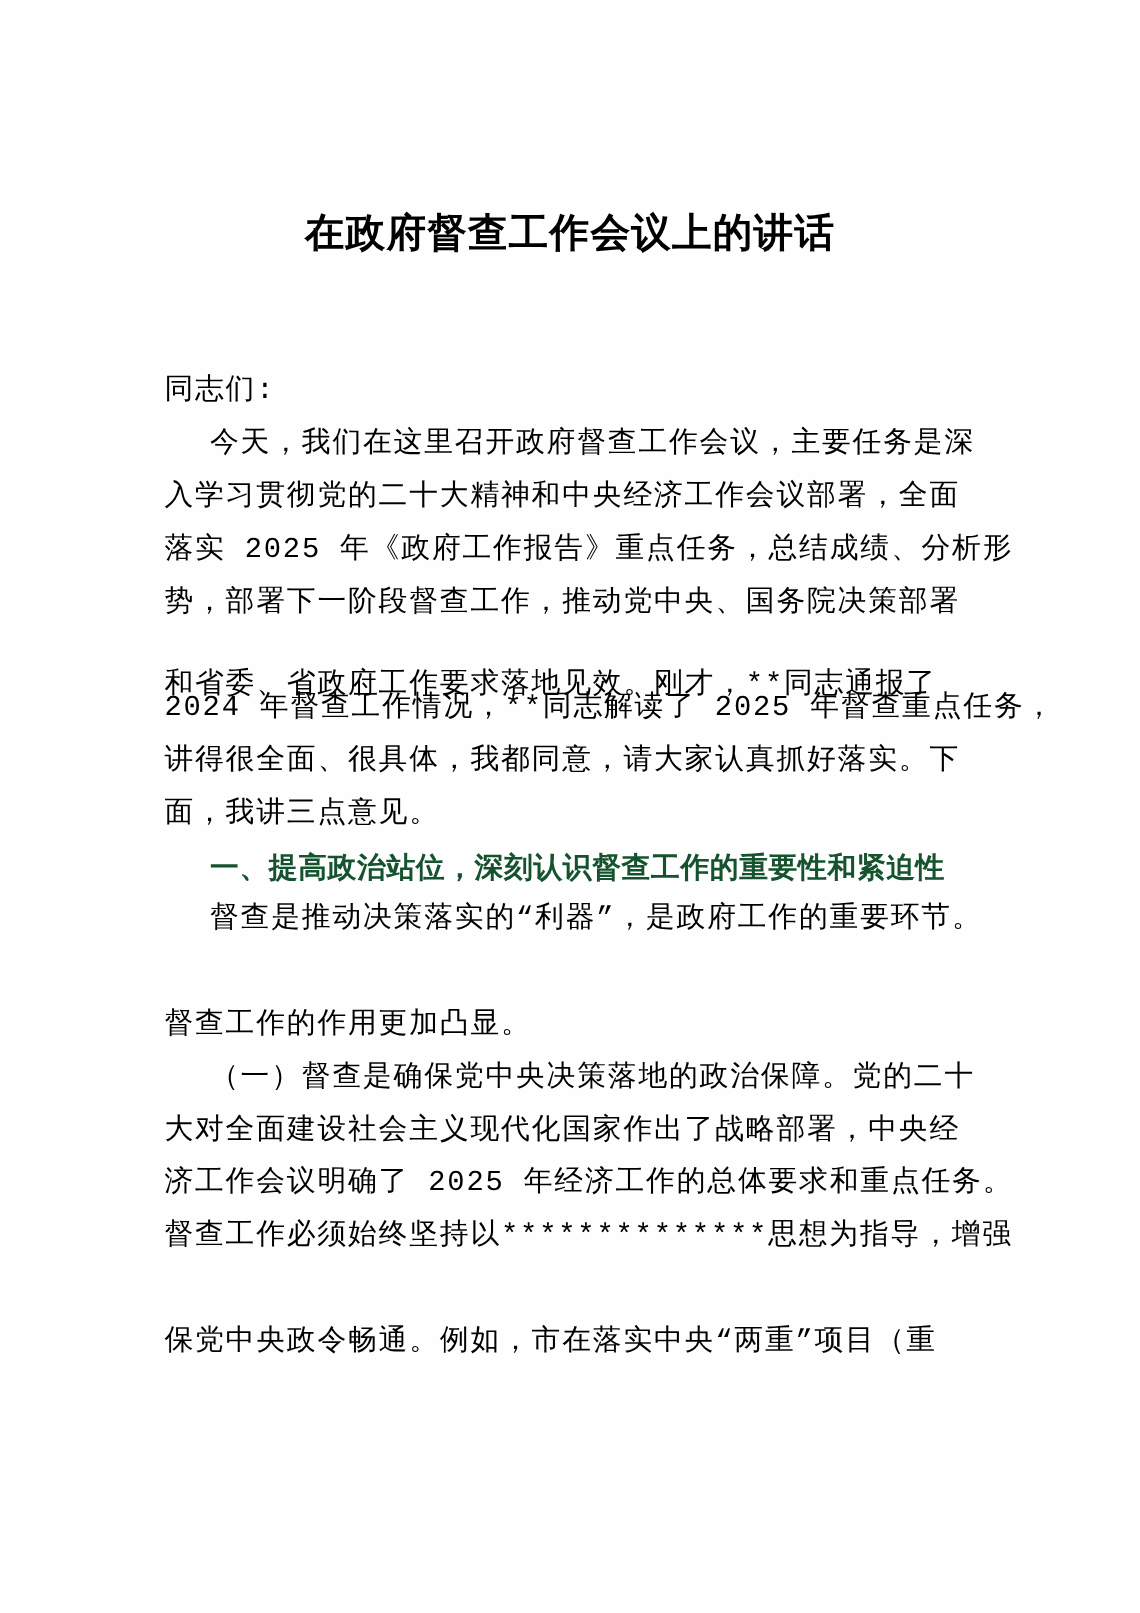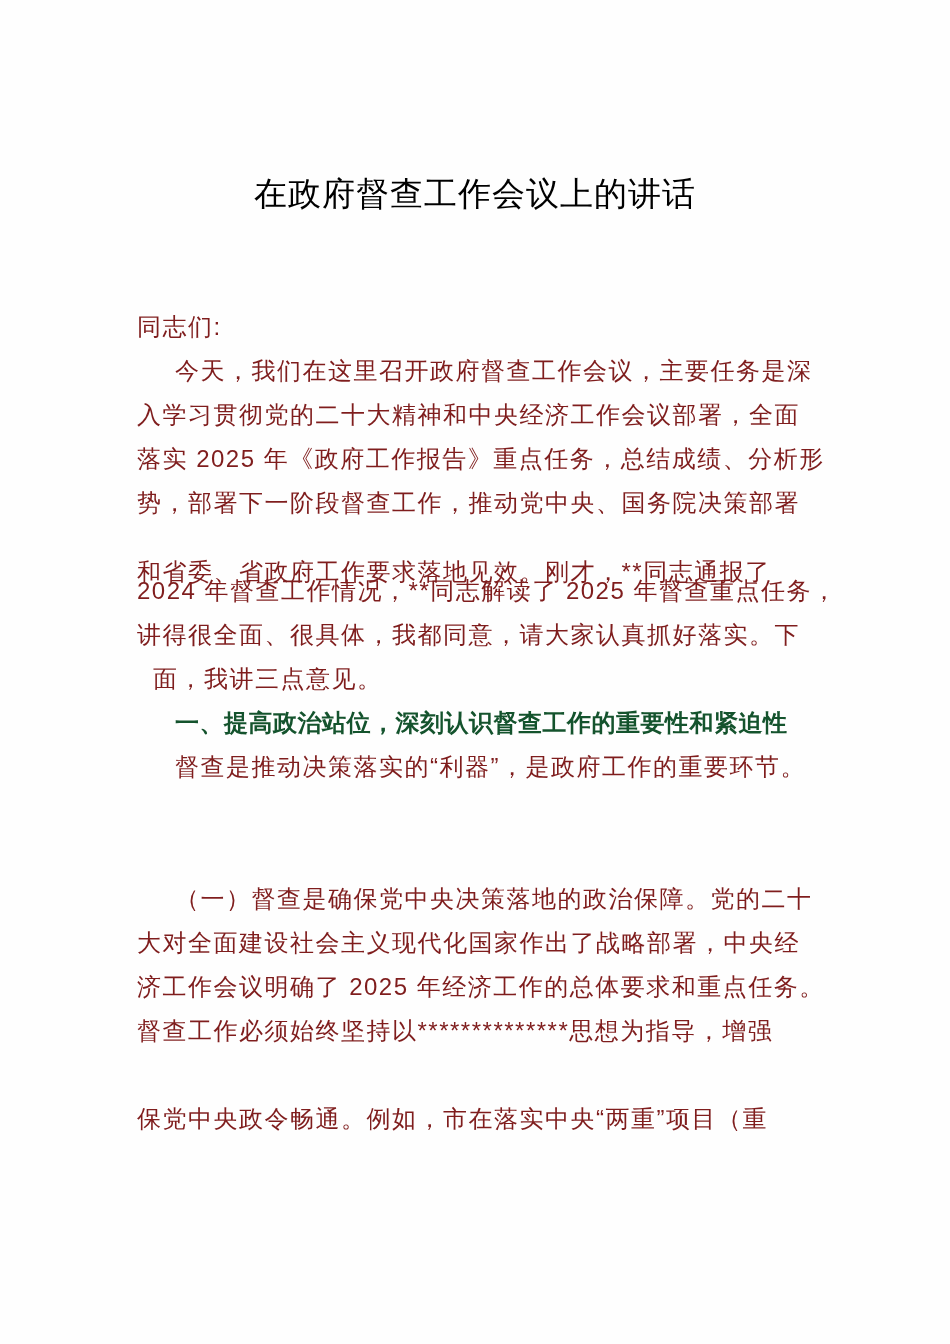--- a/index.html
+++ b/index.html
@@ -1,25 +1,25 @@
 <!DOCTYPE html>
 <html><head>
   <meta charset="utf-8">
   <style>
     html, body { margin: 0; padding: 0; background: #ffffff; }
     body { width: 950px; height: 1344px; position: relative; overflow: hidden; }
     .page { position: absolute; left: 0; top: 0; width: 950px; height: 1344px; background: #fefefe; }
     .title {
       position: absolute; left: 0; top: 170px; width: 950px; text-align: center;
-      font-family: "DejaVu Sans", sans-serif; font-weight: normal;
+      font-family: "DejaVu Sans", sans-serif; font-weight: bold;
       font-size: 33px; color: #000; letter-spacing: 1px; line-height: 48px;
     }
     .line {
       position: absolute; left: 137px; white-space: nowrap;
-      font-family: Liberation Sans, sans-serif; font-size: 24px; color: #7f1d1d;
+      font-family: Liberation Mono, monospace; font-size: 24px; color: #000000;
       line-height: 34px; letter-spacing: 1.5px;
     }
     .heading {
       font-family: "DejaVu Sans", sans-serif; font-weight: bold; color: #14532d;
       letter-spacing: 0.5px;
     }
   </style>
 </head>
 <body>
 
@@ -27,24 +27,25 @@
   <div class="title">在政府督查工作会议上的讲话</div>
 
   <div class="line" style="top:310px;">同志们:</div>
   <div class="line" style="top:354px; left:175px;">今天，我们在这里召开政府督查工作会议，主要任务是深</div>
   <div class="line" style="top:398px;">入学习贯彻党的二十大精神和中央经济工作会议部署，全面</div>
   <div class="line" style="top:442px;">落实 2025 年《政府工作报告》重点任务，总结成绩、分析形</div>
   <div class="line" style="top:486px;">势，部署下一阶段督查工作，推动党中央、国务院决策部署</div>
   <div class="line" style="top:530px;margin-top:25px;">和省委、省政府工作要求落地见效。刚才，**同志通报了</div>
   <div class="line" style="top:574px;">2024 年督查工作情况，**同志解读了 2025 年督查重点任务，</div>
   <div class="line" style="top:618px;">讲得很全面、很具体，我都同意，请大家认真抓好落实。下</div>
-  <div class="line" style="top:662px;margin-left:16px;">面，我讲三点意见。</div>
+  <div class="line" style="top:662px;">面，我讲三点意见。</div>
 
   <div class="line heading" style="top:706px; left:175px;">一、提高政治站位，深刻认识督查工作的重要性和紧迫性</div>
 
   <div class="line" style="top:750px; left:175px;">督查是推动决策落实的“利器”，是政府工作的重要环节。</div>
+  <div class="line" style="top:838px;">督查工作的作用更加凸显。</div>
 
   <div class="line" style="top:882px; left:175px;">（一）督查是确保党中央决策落地的政治保障。党的二十</div>
   <div class="line" style="top:926px;">大对全面建设社会主义现代化国家作出了战略部署，中央经</div>
   <div class="line" style="top:970px;">济工作会议明确了 2025 年经济工作的总体要求和重点任务。</div>
   <div class="line" style="top:1014px;">督查工作必须始终坚持以**************思想为指导，增强</div>
   <div class="line" style="top:1102px;">保党中央政令畅通。例如，市在落实中央“两重”项目（重</div>
 </div>
 
 </body></html>

